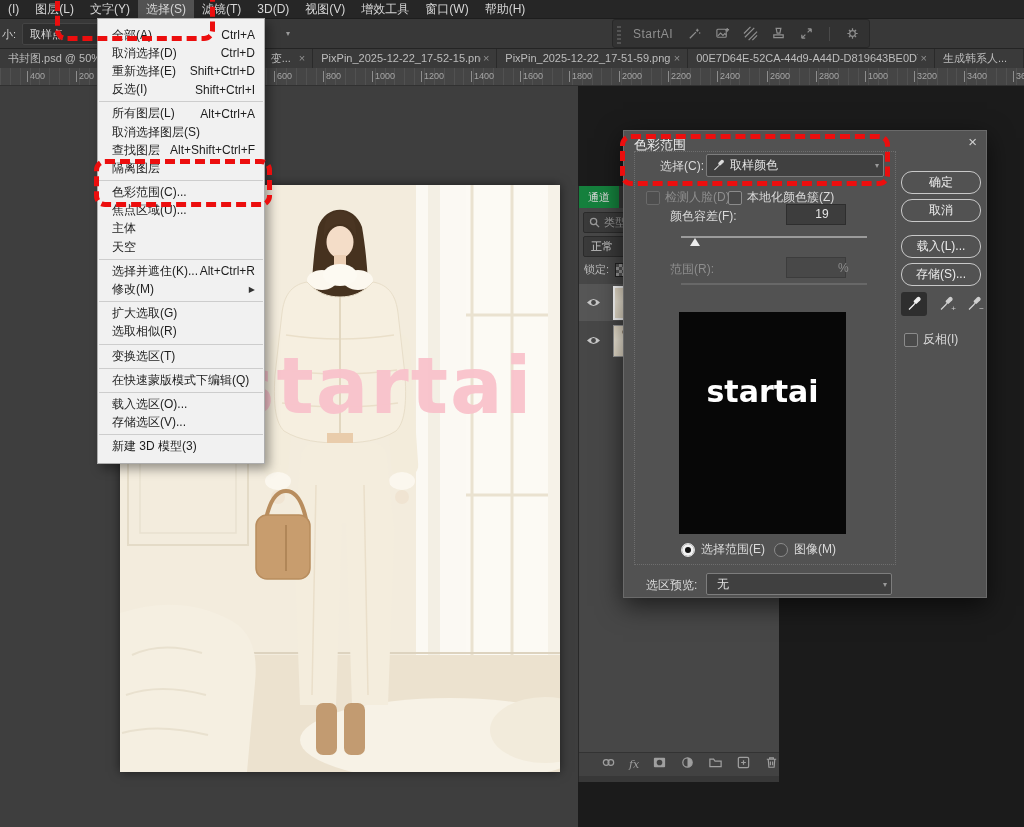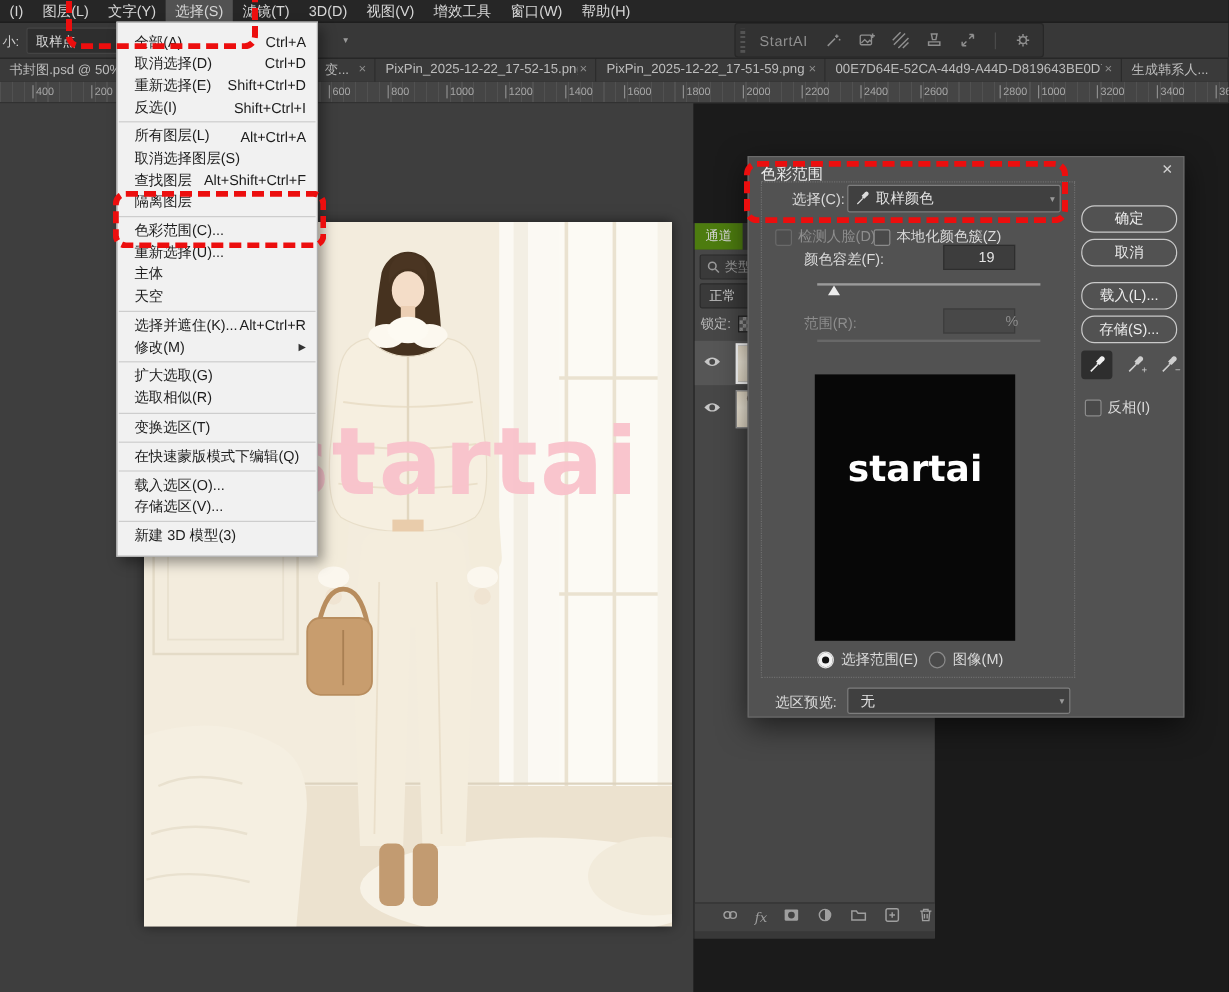--- a/index.html
+++ b/index.html
@@ -56,21 +56,21 @@
   .mrow{display:flex;align-items:center;height:18.2px;padding:0 9px 0 14px;}
   .mlab{font-size:12px;color:#1d1d1d;white-space:nowrap;}
   .msc{margin-left:auto;font-size:12px;color:#1d1d1d;white-space:nowrap;}
   .marr{margin-left:auto;font-size:8px;color:#333;}
   .msep{border-top:1px solid #cdcdcd;margin:2.5px 1px;}
   
   .lpanel{position:absolute;left:578px;top:186px;width:200px;height:596px;background:#474747;
           border-left:1px solid #282828;z-index:2;}
   .lp-tabs{position:absolute;left:0;top:0;width:200px;height:22px;background:#373737;display:flex;}
   .lp-tab{font-size:11px;height:22px;line-height:22px;padding:0 9px;white-space:nowrap;}
-  .lp-tab.on{background:#4d7c0f;color:#d6d6d6;}
+  .lp-tab.on{background:#15803d;color:#d6d6d6;}
   .lp-tab.off{background:#373737;color:#9a9a9a;}
   .lp-search{position:absolute;left:4px;top:26px;width:188px;height:19px;background:#3a3a3a;
              border:1px solid #2b2b2b;border-radius:2px;display:flex;align-items:center;gap:4px;padding-left:5px;}
   .lp-search span{font-size:11px;color:#9a9a9a;}
   .lp-blend{position:absolute;left:4px;top:50px;width:92px;height:19px;background:#3a3a3a;
             border:1px solid #2b2b2b;border-radius:2px;display:flex;align-items:center;}
   .lp-blend span{font-size:11px;color:#cfcfcf;padding-left:7px;flex:1;}
   .lp-lock{position:absolute;left:5px;top:76px;display:flex;align-items:center;gap:6px;}
   .lp-lock .lbl{font-size:11px;color:#bdbdbd;}
   .checker{width:12px;height:12px;border:1px solid #222;
@@ -233,21 +233,21 @@
       <span class="rlabel" style="left: 323px;">800</span>
       <span class="rlabel" style="left: 372px;">1000</span>
       <span class="rlabel" style="left: 421px;">1200</span>
       <span class="rlabel" style="left: 471px;">1400</span>
       <span class="rlabel" style="left: 520px;">1600</span>
       <span class="rlabel" style="left: 569px;">1800</span>
       <span class="rlabel" style="left: 619px;">2000</span>
       <span class="rlabel" style="left: 668px;">2200</span>
       <span class="rlabel" style="left: 717px;">2400</span>
       <span class="rlabel" style="left: 767px;">2600</span>
-      <span class="rlabel" style="left: 816px; margin-left: 17px;">2800</span>
+      <span class="rlabel" style="left: 816px;">2800</span>
       <span class="rlabel" style="left: 865px;">1000</span>
       <span class="rlabel" style="left: 914px;">3200</span>
       <span class="rlabel" style="left: 964px;">3400</span>
       <span class="rlabel" style="left: 1013px;">3600</span>
     </div>
 
   <div class="canvas-zone"></div>
   <div class="right-zone"></div>
 
   <div class="photo">
@@ -403,21 +403,21 @@
         <span class="msc">Alt+Shift+Ctrl+F</span>
       </div>
       <div class="mrow">
         <span class="mlab">隔离图层</span>
       </div>
       <div class="msep"></div>
       <div class="mrow">
         <span class="mlab">色彩范围(C)...</span>
       </div>
       <div class="mrow">
-        <span class="mlab">重新选择(U)...</span>
+        <span class="mlab">焦点区域(U)...</span>
       </div>
       <div class="mrow">
         <span class="mlab">主体</span>
       </div>
       <div class="mrow">
         <span class="mlab">天空</span>
       </div>
       <div class="msep"></div>
       <div class="mrow">
         <span class="mlab">选择并遮住(K)...</span>

